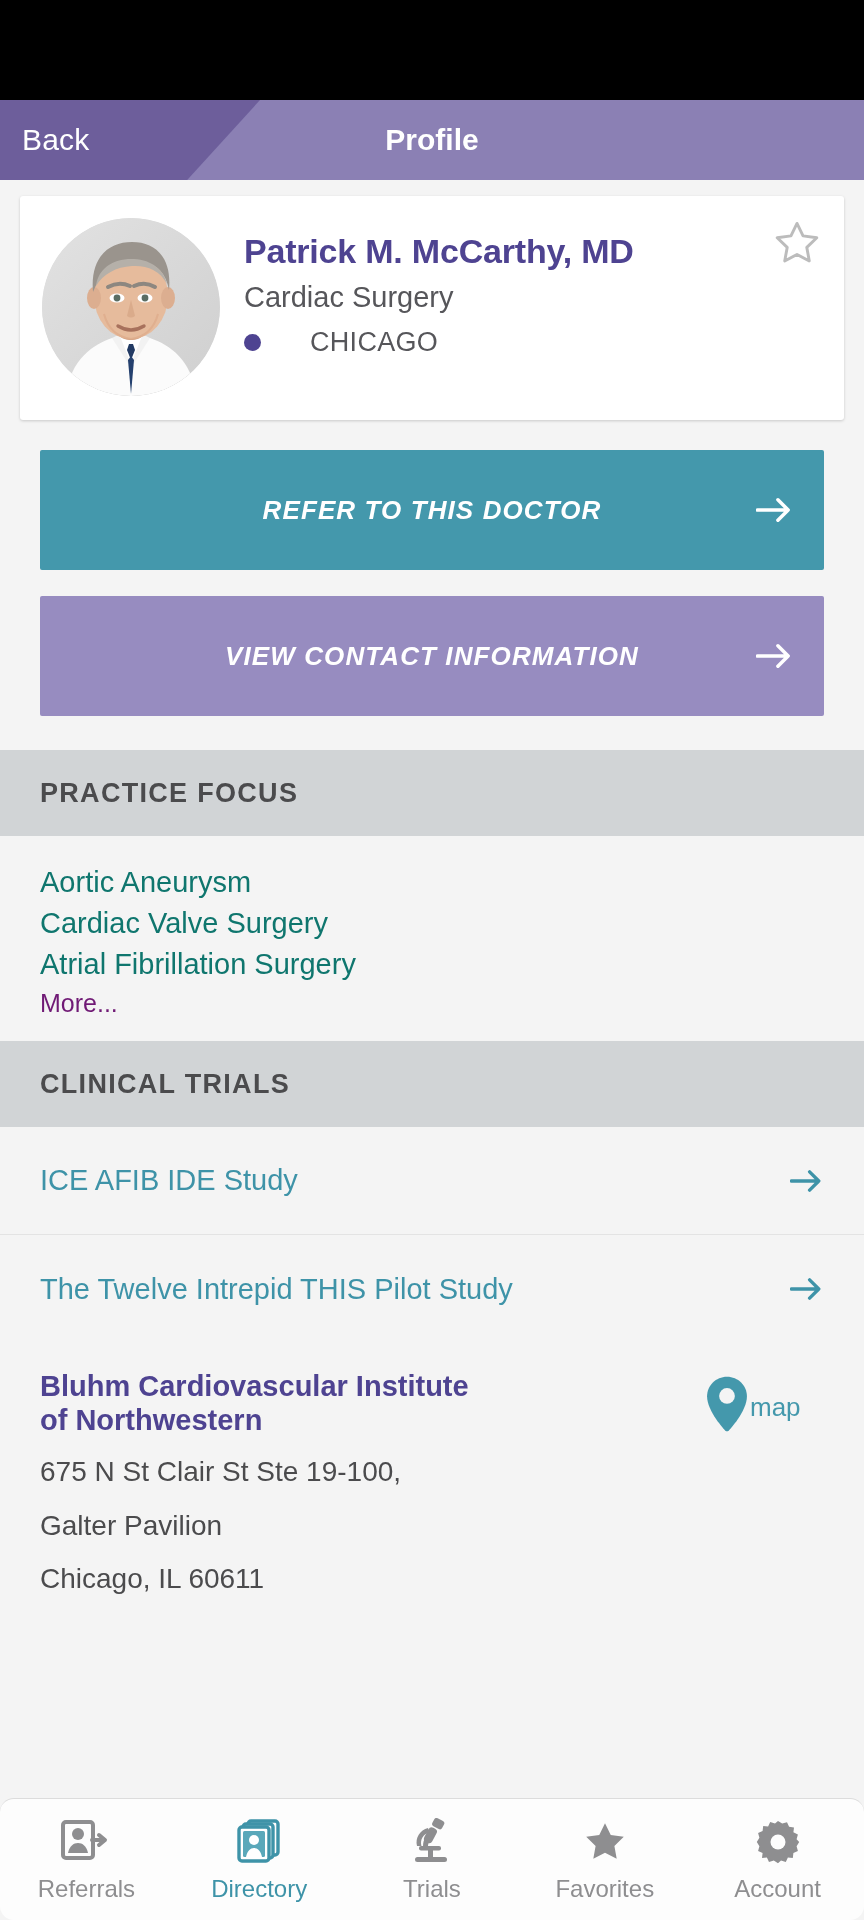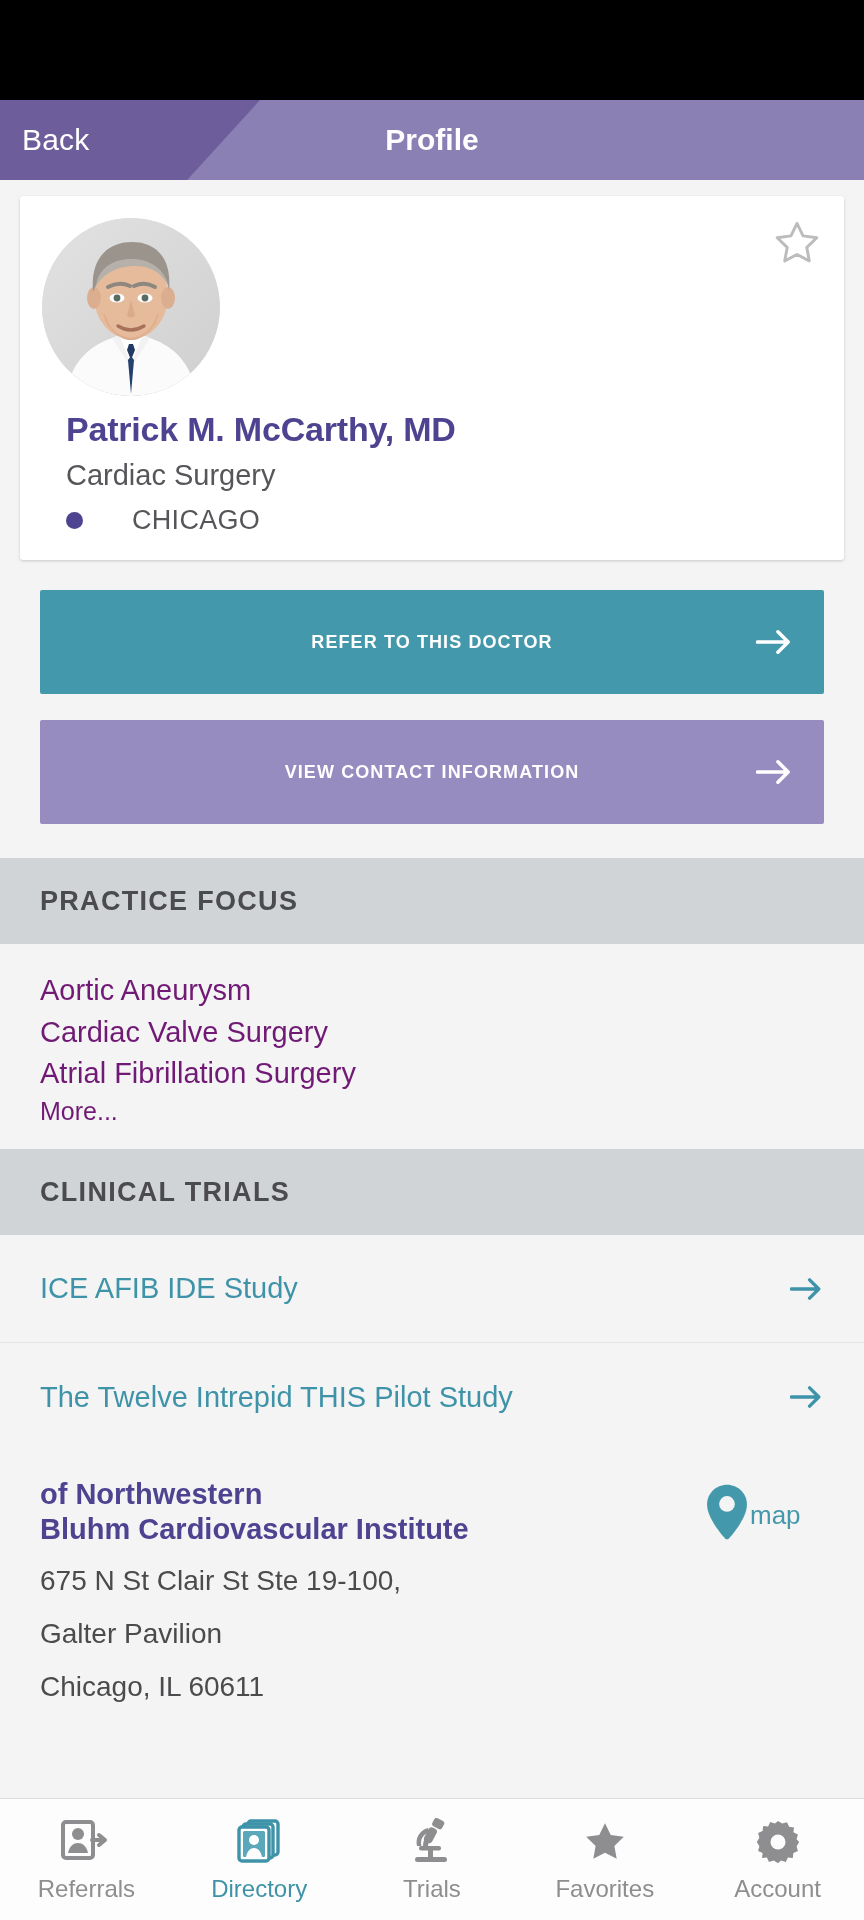--- a/index.html
+++ b/index.html
@@ -38,21 +38,20 @@
   
   .content { flex: 1 1 auto; background: #f4f4f4; overflow: hidden; position: relative; }
 
   
   .doc-card {
     margin: 16px 20px 0 20px; background: #ffffff;
     border-radius: 3px; box-shadow: 0 1px 3px rgba(0,0,0,.18);
     padding: 22px 20px 24px 22px;
     display: flex; align-items: flex-start; position: relative;
     min-height: 200px;
-    flex-direction: column;
   }
   .avatar {
     width: 178px; height: 178px; border-radius: 50%;
     flex: 0 0 178px; overflow: hidden; position: relative;
     background: #dcdcdc;
   }
   .avatar svg { display: block; width: 100%; height: 100%; }
   .doc-meta { padding-left: 24px; padding-top: 14px; flex: 1 1 auto; min-width: 0; }
   .doc-name {
     color: #4e4391; font-size: 34px; font-weight: 700;
@@ -67,41 +66,41 @@
     width: 17px; height: 17px; border-radius: 50%;
     background: #4e4391; flex: 0 0 17px; margin-right: 11px;
   }
   .loc-text { color: #56565a; font-size: 27px; letter-spacing: .3px; }
   .fav-star { position: absolute; right: 22px; top: 22px; width: 50px; height: 50px; }
   .fav-star svg { display: block; width: 100%; height: 100%; }
 
   
   .actions { padding: 30px 40px 0 40px; }
   .big-btn {
-    width: 100%; height: 104px; border: none; cursor: pointer;
+    width: 100%; height: 120px; border: none; cursor: pointer;
     display: flex; align-items: center; position: relative;
     justify-content: center; color: #fff; border-radius: 2px;
-    font-size: 18px; font-weight: 700; letter-spacing: 1.1px;
+    font-size: 26px; font-weight: 700; letter-spacing: 1.1px; font-style: italic;
   }
   .big-btn .arrow { position: absolute; right: 30px; top: 50%; transform: translateY(-50%); width: 38px; height: 30px; }
   .big-btn .arrow svg { display: block; width: 100%; height: 100%; }
   .btn-refer { background: #4498ac; }
   .btn-contact { background: #978cc0; margin-top: 26px; }
 
   
   .sec-head {
     background: #d1d4d6; height: 86px; display: flex; align-items: center;
     padding-left: 40px; color: #4b4b4d; font-size: 27px;
     font-weight: 700; letter-spacing: 1.3px;
   }
   .sec-body { background: #f4f4f4; }
 
   
   .focus-list { padding: 26px 40px 20px 40px; }
-  .focus-item { color: #701a75; font-size: 29px; line-height: 1.42; }
+  .focus-item { color: #0f766e; font-size: 29px; line-height: 1.42; }
   .focus-more { color: #701a75; font-size: 25px; line-height: 1.42; cursor: pointer; }
 
   
   .trial-row {
     height: 108px; display: flex; align-items: center; justify-content: space-between;
     padding: 0 40px; border-bottom: 1px solid #e3e3e3; cursor: pointer;
   }
   .trial-row:last-child { border-bottom: none; }
   .trial-name { color: #3e93a8; font-size: 29px; }
   .row-arrow { width: 34px; height: 28px; flex: 0 0 34px; }
@@ -120,21 +119,21 @@
     flex: 0 0 120px; display: flex; flex-direction: row; align-items: center;
     padding-top: 6px; cursor: pointer;
   }
   .map-pin { width: 46px; height: 58px; }
   .map-pin svg { display: block; width: 100%; height: 100%; }
   .map-label { color: #4498ac; font-size: 26px; margin-top: 6px; }
 
   
   .tabbar {
     flex: 0 0 122px; height: 122px; background: #fdfdfd;
-    border-top: 1px solid #dcdcdc; display: flex; align-items: center;
+    border-top: 1px solid #dcdcdc; display: flex; align-items: center; border-radius: 14px;
   }
   .tab {
     flex: 1 1 0; height: 100%; display: flex; flex-direction: column;
     align-items: center; justify-content: center; cursor: pointer; gap: 7px;
   }
   .tab-icon { width: 52px; height: 52px; display: flex; align-items: center; justify-content: center; }
   .tab-icon svg { display: block; }
   .tab-label { font-size: 24px; color: #8e8e90; }
   .tab.active .tab-label { color: #3e93a8; }
   .bottombar { flex: 0 0 0px; background: #000; }
@@ -269,22 +268,22 @@
             </svg>
           </span>
         </div>
       </div>
     </div>
 
     <div>
       <div class="sec-body">
         <div class="office">
           <div class="office-text">
+            <div class="office-name">Bluhm Cardiovascular Institute</div>
             <div class="office-name">of Northwestern</div>
-            <div class="office-name">Bluhm Cardiovascular Institute</div>
             <div class="office-addr">675 N St Clair St Ste 19-100,</div>
             <div class="office-addr">Galter Pavilion</div>
             <div class="office-addr">Chicago, IL 60611</div>
           </div>
           <div class="map-link">
             <span class="map-pin">
               <svg viewBox="0 0 24 30" xmlns="http://www.w3.org/2000/svg">
                 <path d="M12 0.8C6.2.8 1.6 5.4 1.6 11.1c0 7.6 9.1 17.4 9.5 17.8.5.5 1.3.5 1.8 0 .4-.4 9.5-10.2 9.5-17.8C22.4 5.4 17.8.8 12 .8z" fill="#4498ac"></path>
                 <circle cx="12" cy="10.8" r="4.1" fill="#f4f4f4"></circle>
               </svg>

